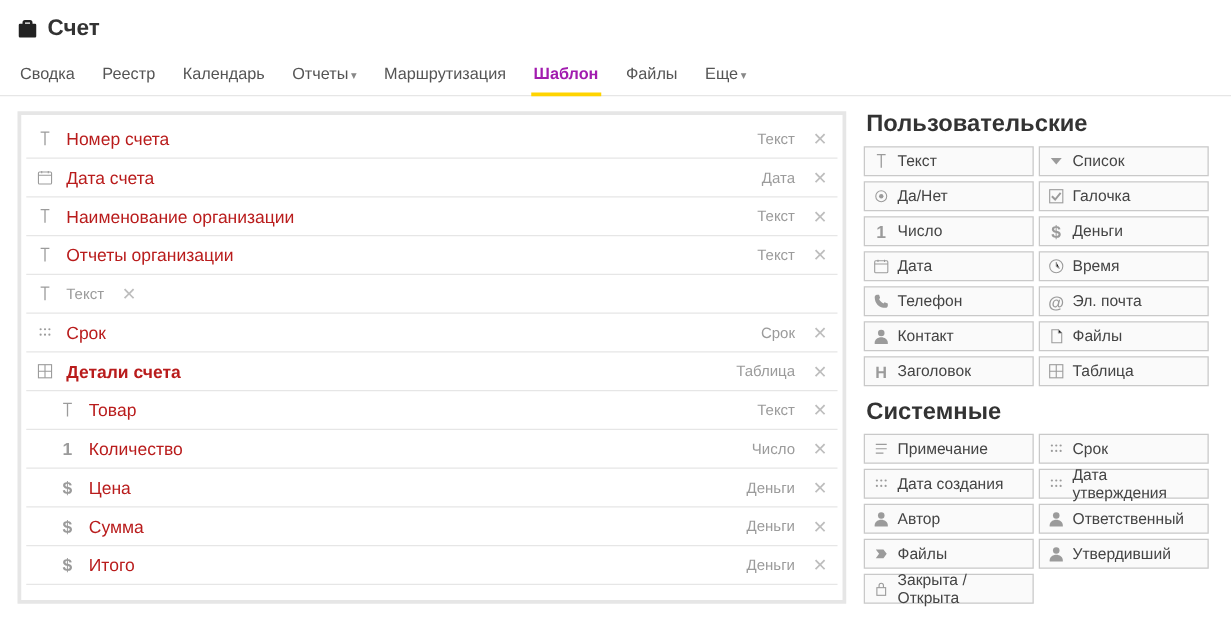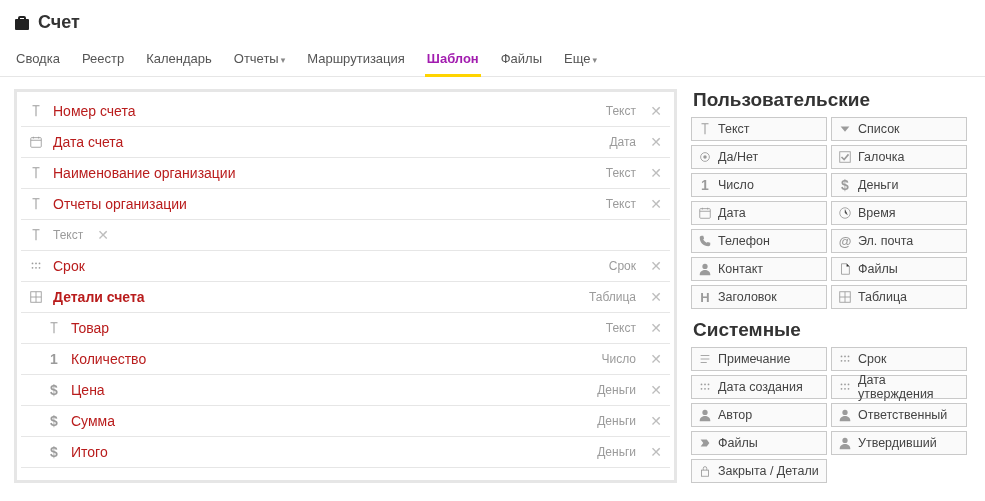--- a/index.html
+++ b/index.html
@@ -375,18 +375,18 @@
             </span>
             <span>Утвердивший</span>
           </div>
           <div class="chip">
             <span class="cicon">
               <svg viewBox="0 0 16 16" width="14" height="14">
                 <rect x="4" y="7" width="8" height="7" fill="none" stroke="#9b9b9b"></rect>
                 <path fill="none" stroke="#9b9b9b" d="M6 7V5a2 2 0 014 0v2"></path>
               </svg>
             </span>
-            <span>Закрыта / Детали</span>
+            <span>Закрыта / Открыта</span>
           </div>
         </div>
       </div>
   </div>
 </div>
 
 </body></html>

